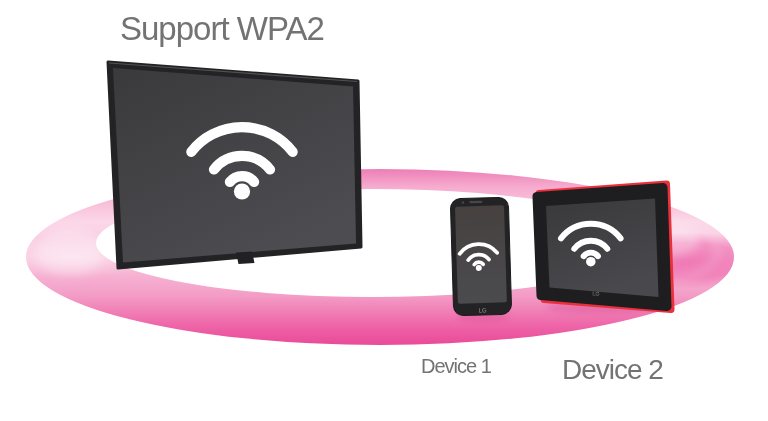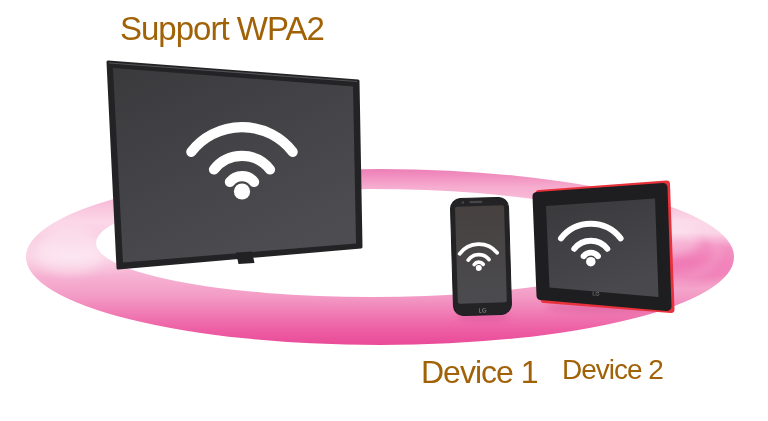--- a/index.html
+++ b/index.html
@@ -2,25 +2,25 @@
 <html><head>
 <meta charset="utf-8">
 <style>
   html,body{margin:0;padding:0;background:#fff;}
   .stage{
     position:relative;width:768px;height:421px;overflow:hidden;background:#ffffff;
     font-family:"Liberation Sans", sans-serif;
   }
   .scene-svg{position:absolute;left:0;top:0;}
   .caption{
-    position:absolute;color:#a16207;letter-spacing:-1px;line-height:1;
+    position:absolute;color:#737373;letter-spacing:-1px;line-height:1;
     white-space:nowrap;
   }
   .caption.title{left:120px;top:12px;font-size:33px;}
-  .caption.dev1{left:421px;top:356px;font-size:32px;}
+  .caption.dev1{left:421px;top:356px;font-size:20px;}
   .caption.dev2{left:562px;top:356px;font-size:28px;}
 </style>
 </head>
 <body>
 
 <div class="stage">
 
   <svg class="scene-svg" width="768" height="421" viewBox="0 0 768 421">
     <defs>
       <linearGradient id="ringGrad" x1="0" y1="0" x2="0" y2="1">

